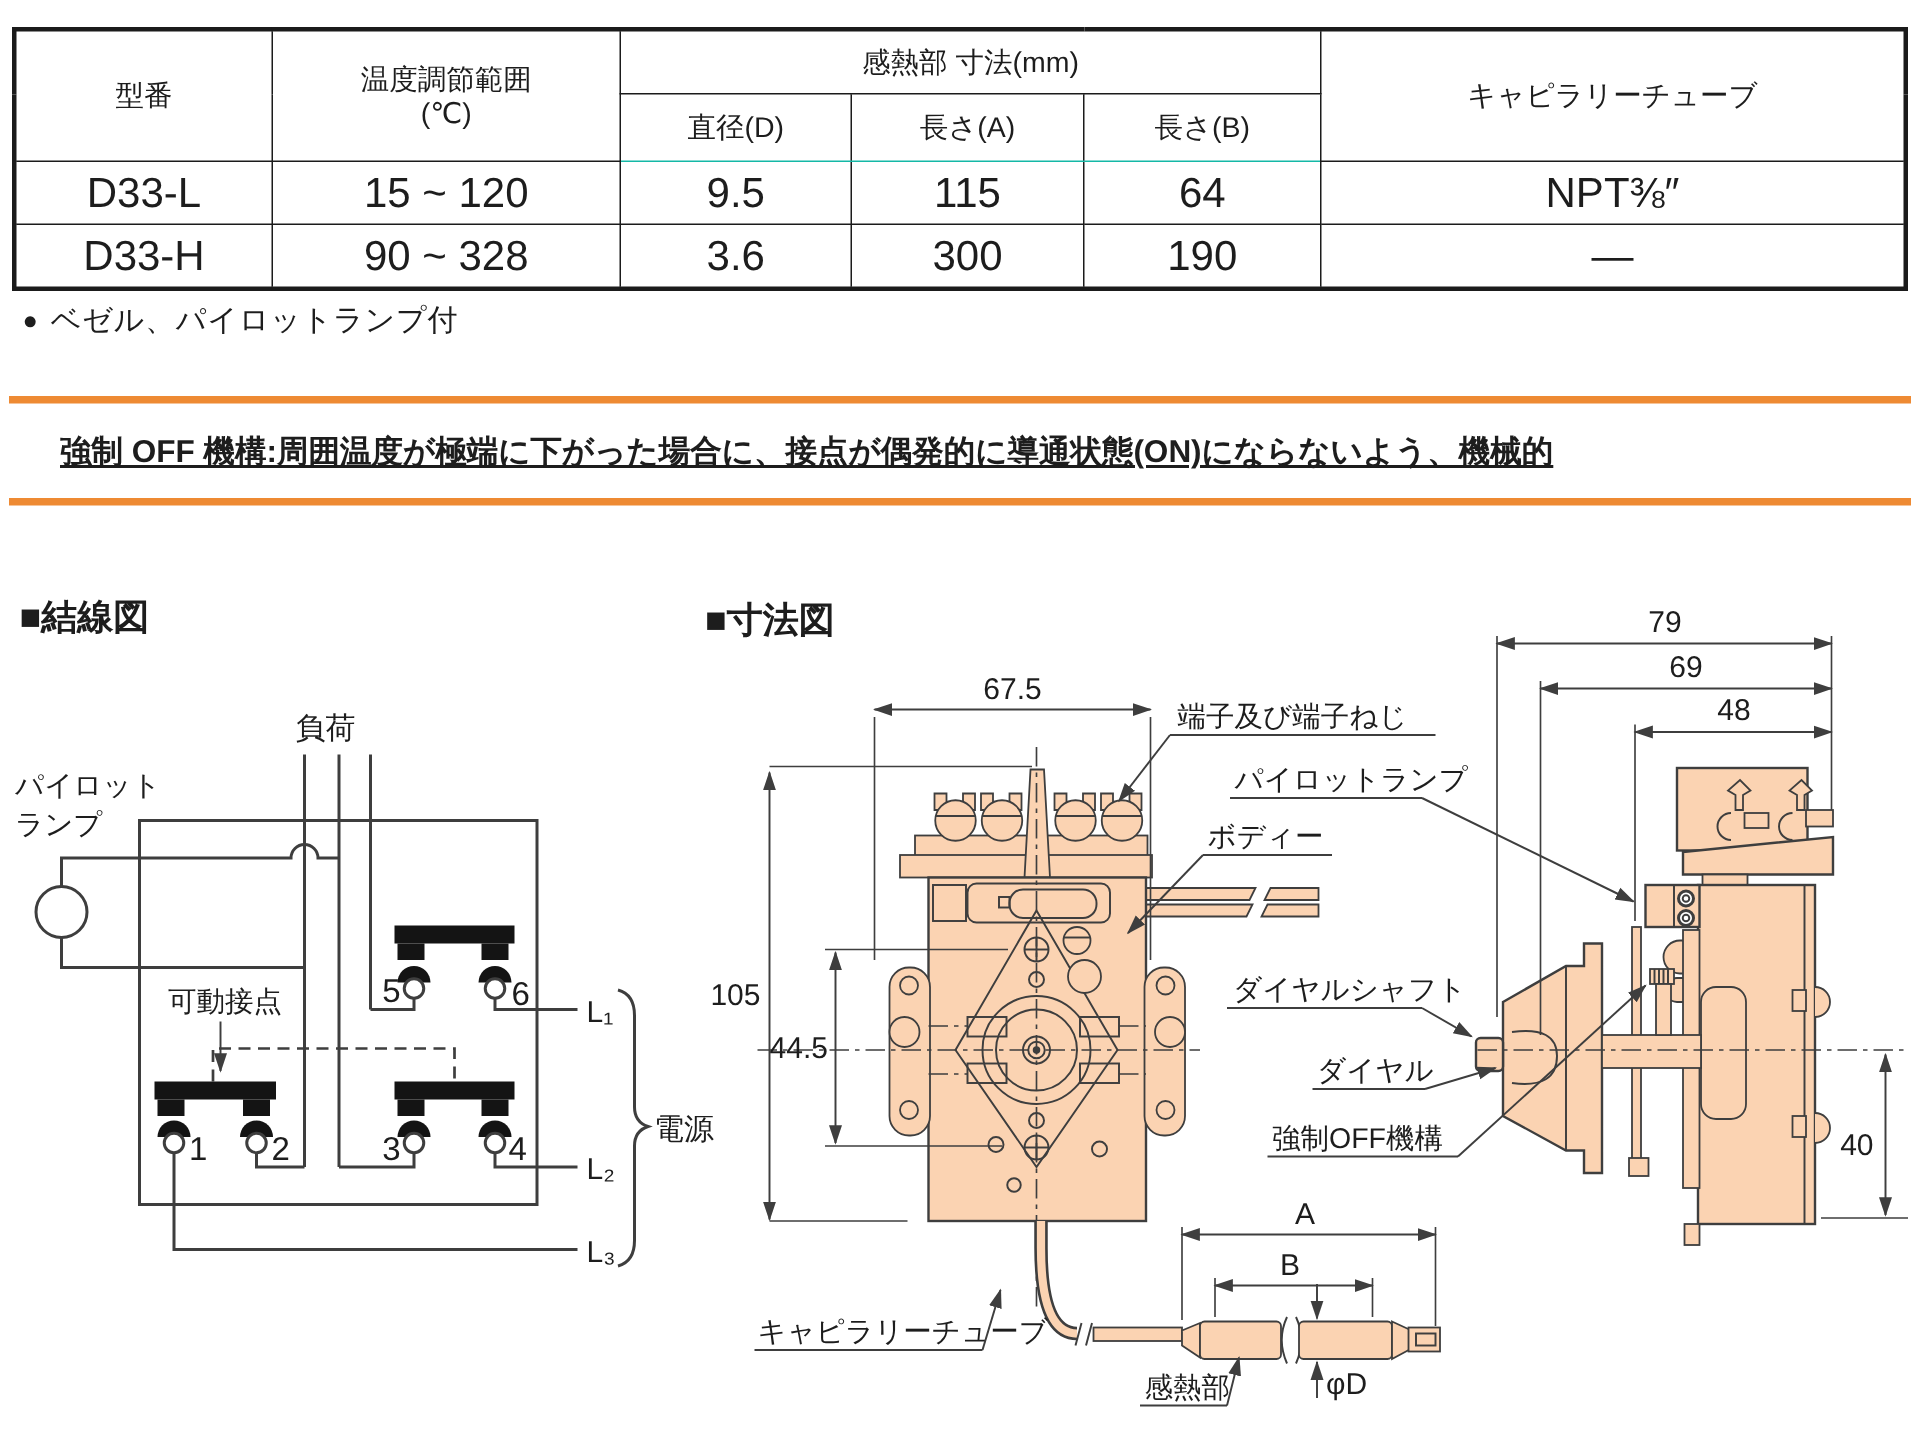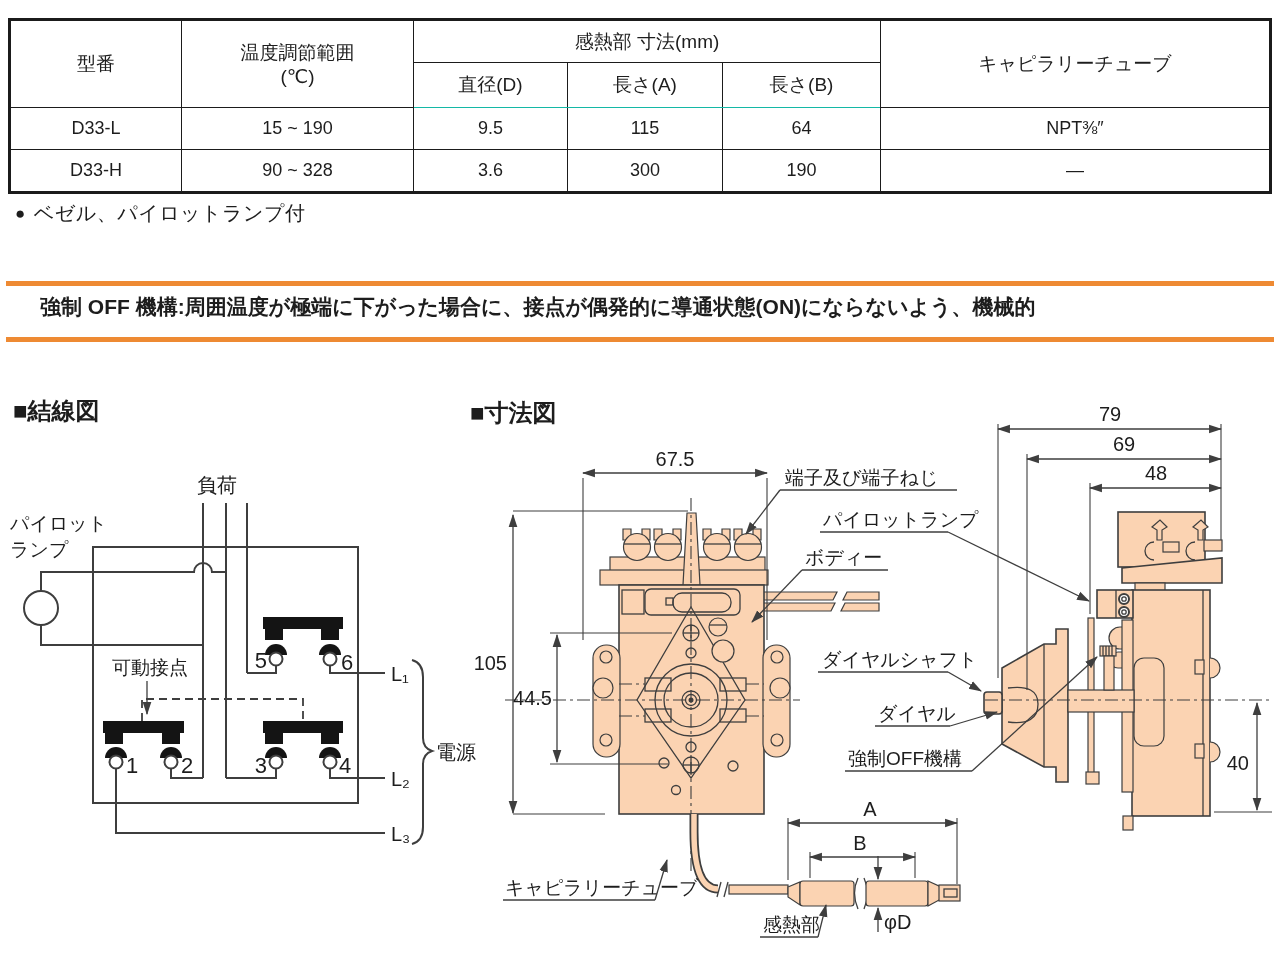--- a/index.html
+++ b/index.html
@@ -6,36 +6,36 @@
   html,body{margin:0;padding:0;background:#fff;}
   .page{position:relative;width:1280px;height:956px;background:#fff;overflow:hidden;
         font-family:"Liberation Sans","DejaVu Sans",sans-serif;color:var(--ink);}
 
   
   table.spec{position:absolute;top:18px;left:8px;width:1264px;border-collapse:collapse;
              table-layout:fixed;text-align:center;}
   table.spec{border:3px solid #1b1b1b;}
   table.spec th,table.spec td{border:1.5px solid #1b1b1b;font-weight:normal;
              font-size:19px;padding:0;vertical-align:middle;}
-  table.spec td{font-size:18px;}
+  table.spec td{font-size:28px;}
   tr.h1 th{height:41px;}
   tr.h2 th{height:44px;border-bottom:1px solid #14b8a6;}
   th.grp{border-bottom:1.5px solid #1b1b1b;}
   tr.r1 td{height:41px;}
   tr.r2 td{height:41px;border-top:1.6px dashed #7a7a7a;}
   .temp2{display:block;line-height:1.15;}
 
   
   .bullet-note{position:absolute;top:200px;left:15px;font-size:20px;letter-spacing:.5px;}
   .bullet-note .b{font-size:17px;margin-right:8px;position:relative;top:-1px;}
 
   
-  .notice{position:absolute;top:281px;left:6px;width:1268px;
+  .notice{position:absolute;top:264px;left:6px;width:1268px;
           border-top:5px solid var(--accent);border-bottom:5px solid var(--accent);
-          padding:3px 0 13px 0;}
+          padding:15px 0 13px 0;text-decoration:underline;}
   .notice div{font-weight:bold;font-size:21px;line-height:35px;}
   .notice .l1{padding-left:34px;}
   .notice .l2{padding-left:212px;}
 
   
   svg{position:absolute;top:380px;left:0;}
   .ln{stroke:var(--ln);stroke-width:2;fill:none;}
   .thin{stroke:var(--ln);stroke-width:1.3;fill:none;}
   .peach{fill:var(--peach);stroke:var(--ln);stroke-width:1.6;}
   .peachthin{fill:var(--peach);stroke:var(--ln);stroke-width:1.2;}
@@ -75,21 +75,21 @@
         <th colspan="3" class="grp">感熱部 寸法(mm)</th>
         <th rowspan="2">キャピラリーチューブ</th>
       </tr>
       <tr class="h2">
         <th>直径(D)</th>
         <th>長さ(A)</th>
         <th>長さ(B)</th>
       </tr>
       <tr class="r1">
         <td>D33-L</td>
-        <td>15 ~ 190</td>
+        <td>15 ~ 120</td>
         <td>9.5</td>
         <td>115</td>
         <td>64</td>
         <td>NPT⅜″</td>
       </tr>
       <tr class="r2">
         <td>D33-H</td>
         <td>90 ~ 328</td>
         <td>3.6</td>
         <td>300</td>

